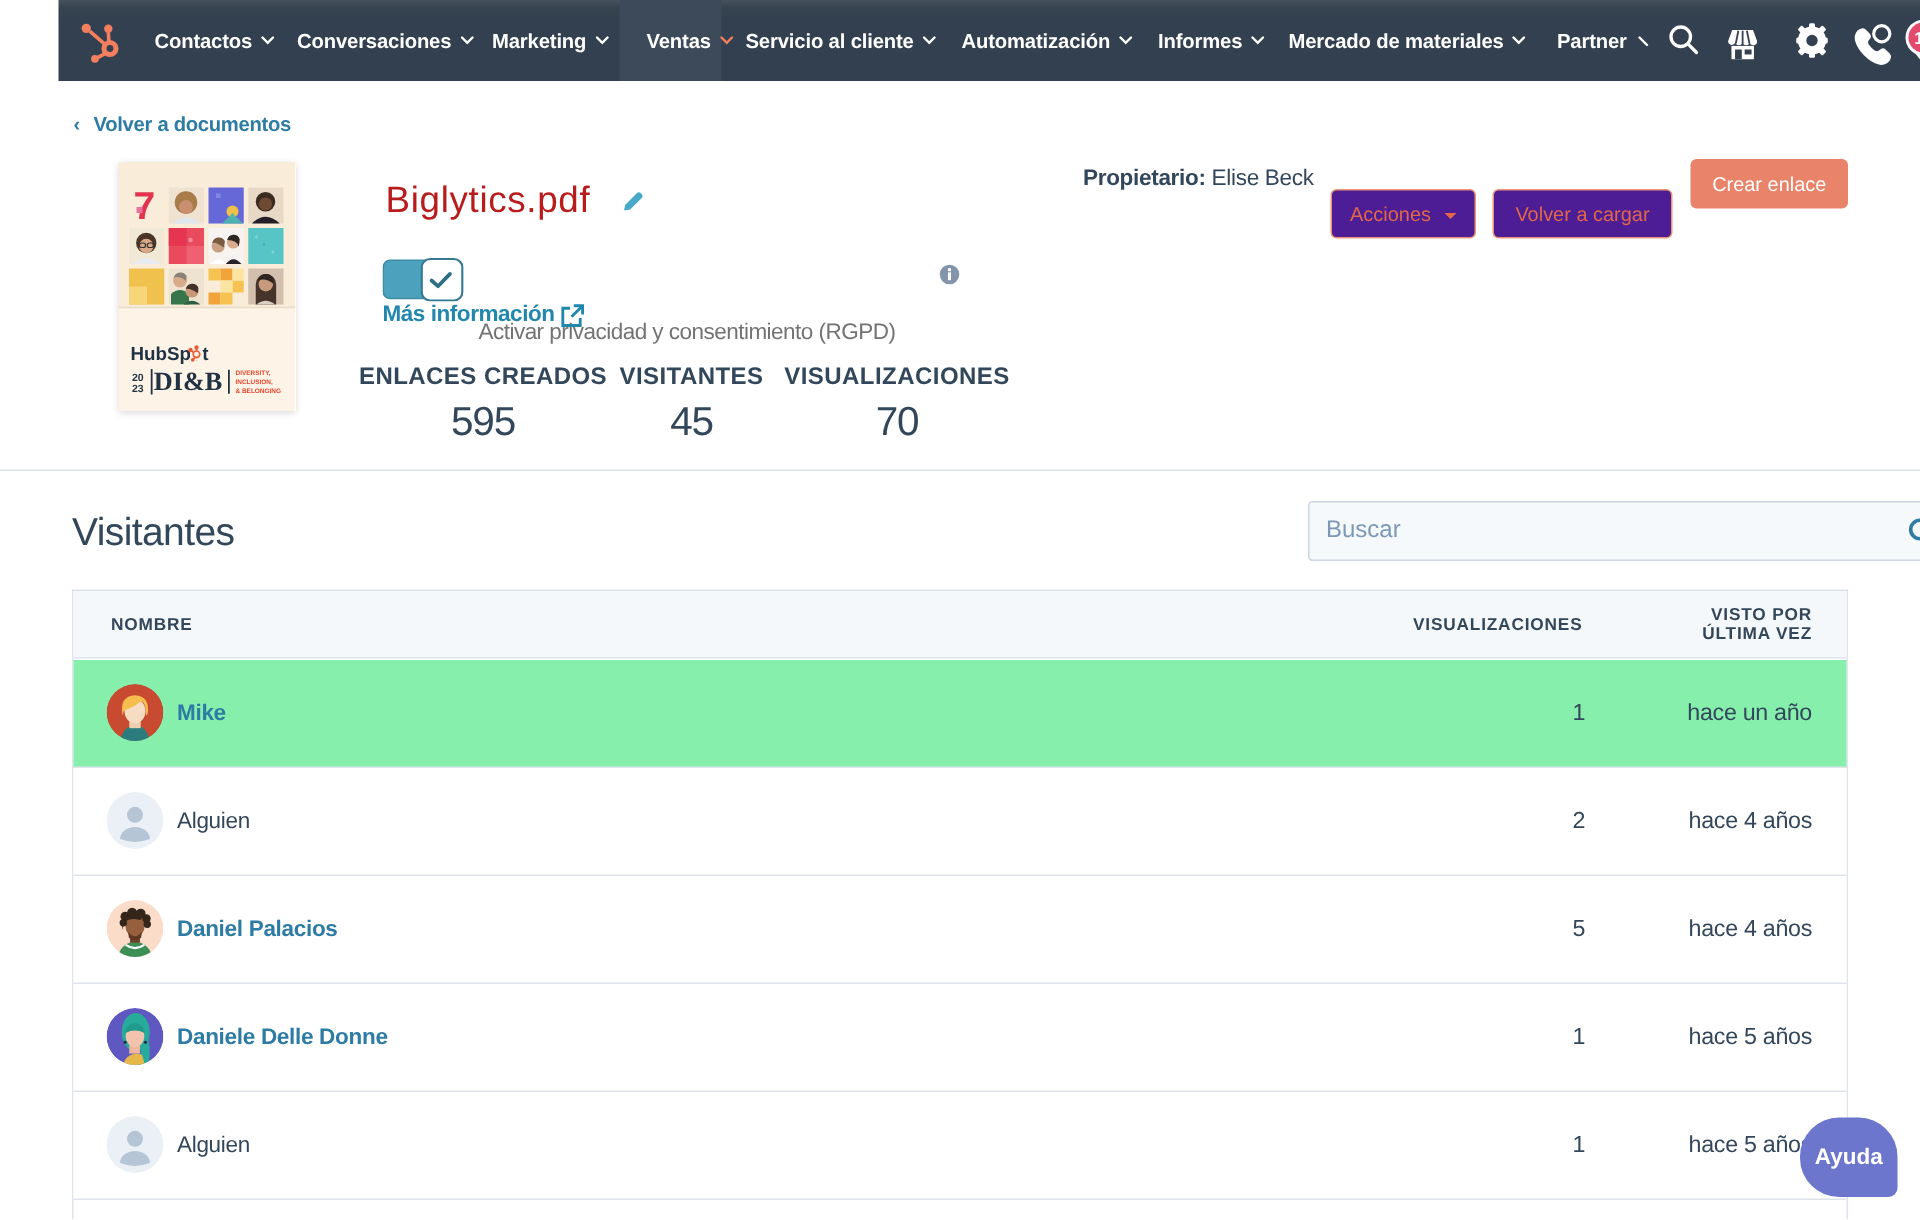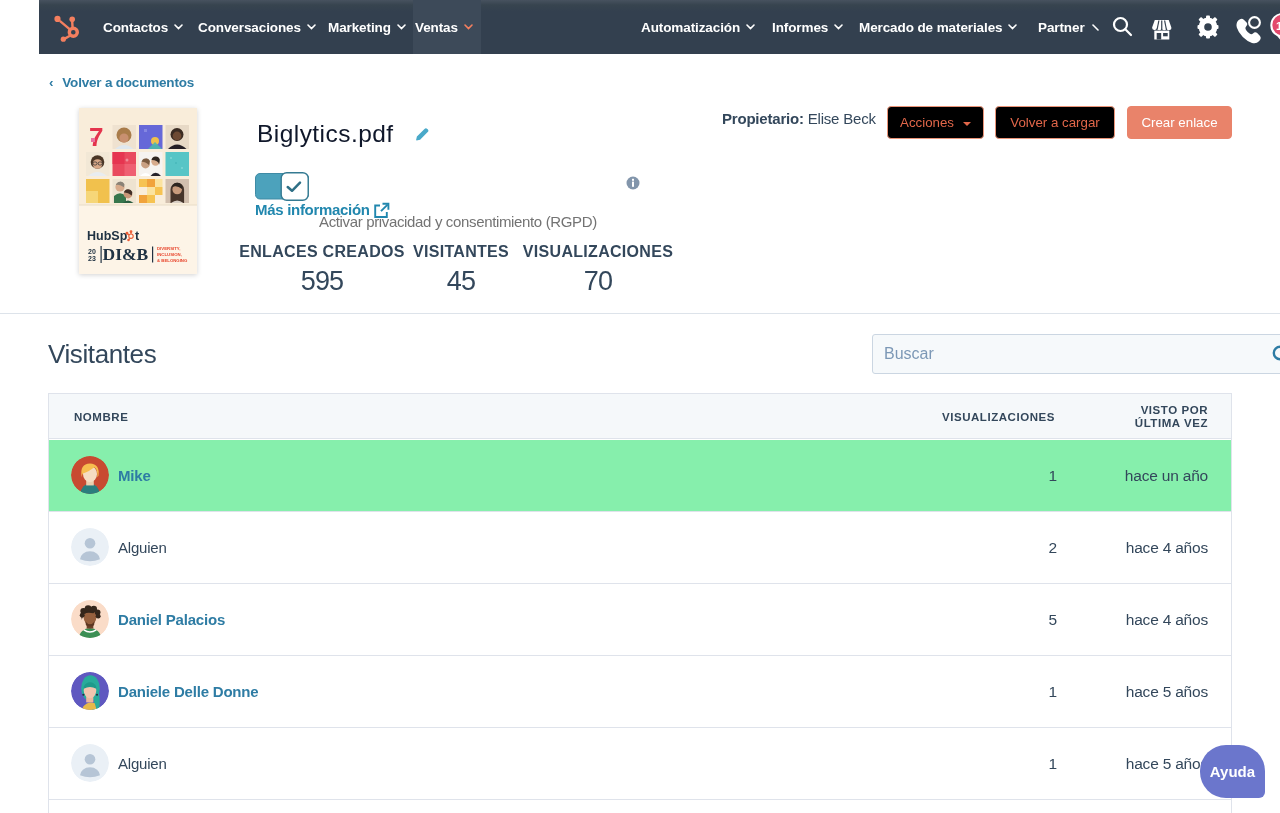--- a/index.html
+++ b/index.html
@@ -18,39 +18,39 @@
 
   
   .back { position:absolute; left:49px; top:75px; color:#2e7ca4; font-size:13.5px; font-weight:700; letter-spacing:-.2px; }
   .back .lt { margin-right:9px; font-weight:700; }
 
   
   .thumb { position:absolute; left:79px; top:108px; width:118px; height:166px;
     box-shadow:0 1px 5px rgba(0,0,0,.18); }
 
   
-  .title { position:absolute; left:257px; top:122px; font-size:24.5px; color:#0f172a; font-weight:400; letter-spacing:.45px; line-height:1; }
+  .title { position:absolute; left:257px; top:122px; font-size:24.5px; color:#b91c1c; font-weight:400; letter-spacing:.45px; line-height:1; }
   .pencil { position:absolute; left:415px; top:126px; }
   .toggle { position:absolute; left:255px; top:171.5px; width:54px; height:29px; }
   .privlabel { position:absolute; left:319px; top:176px; font-size:15px; font-weight:400; color:#737373; letter-spacing:-.35px;margin-top:37px; }
   .infoicon { position:absolute; left:626px; top:176px; }
   .masinfo { position:absolute; left:255px; top:201px; color:#2187ae; font-size:15px; font-weight:700; letter-spacing:-.3px; }
   .extlink { position:absolute; left:373px; top:202px; }
 
   .statlabel { position:absolute; top:243px; font-size:16px; font-weight:700; color:#33475b;
     letter-spacing:.3px; transform:translateX(-50%); white-space:nowrap; }
   .statnum { position:absolute; top:266px; font-size:27px; font-weight:400; color:#33475b;
     transform:translateX(-50%); letter-spacing:-.8px; }
 
   
   .owner { position:absolute; left:722px; top:110px; font-size:15px; color:#33475b; letter-spacing:-.2px; }
   .owner b { font-weight:700; }
   .btn { position:absolute; top:106px; height:33px; border-radius:4px; font-size:13.3px; font-weight:400;
     display:flex; align-items:center; justify-content:center; font-family:"Liberation Sans",sans-serif; }
-  .btn.outline { background:#000000; border:1px solid #eb9478; color:#e2674a; }
+  .btn.outline { background:#4c1d95; border:1px solid #eb9478; color:#e2674a;margin-top:20px; }
   .btn.solid { background:#e9836a; color:#fff; border:1px solid #e9836a; }
   .caret { display:inline-block; width:0; height:0; border-left:4.5px solid transparent;
     border-right:4.5px solid transparent; border-top:4.5px solid #e2674a; margin-left:9px; margin-top:2px; }
 
   
   .hr { position:absolute; left:0; top:313px; width:1280px; height:1px; background:#dde3ea; }
 
   
   .h2 { position:absolute; left:48px; top:341px; font-size:26px; color:#33475b; font-weight:400; letter-spacing:-.4px; line-height:1; }
   .search { position:absolute; left:872px; top:334px; width:432px; height:40px; background:#f6f9fb;
@@ -86,22 +86,25 @@
     <div class="navtab" style="left:374px; width:68px;"></div>
     <div class="navitem" style="left:64px;">Contactos<svg class="chev" width="9" height="6" viewBox="0 0 9 6">
           <path d="M1 1 L4.5 4.6 L8 1" stroke="#fff" stroke-width="1.6" fill="none" stroke-linecap="round"></path>
         </svg></div>
     <div class="navitem" style="left:159px;">Conversaciones<svg class="chev" width="9" height="6" viewBox="0 0 9 6">
           <path d="M1 1 L4.5 4.6 L8 1" stroke="#fff" stroke-width="1.6" fill="none" stroke-linecap="round"></path>
         </svg></div>
     <div class="navitem" style="left:289px;">Marketing<svg class="chev" width="9" height="6" viewBox="0 0 9 6">
           <path d="M1 1 L4.5 4.6 L8 1" stroke="#fff" stroke-width="1.6" fill="none" stroke-linecap="round"></path>
         </svg></div>
-    <div class="navitem" style="left:376px;justify-content:center;">Ventas<svg class="chev" width="9" height="6" viewBox="0 0 9 6">
+    <div class="navitem" style="left:392px;justify-content:center;">Ventas<svg class="chev" width="9" height="6" viewBox="0 0 9 6">
           <path d="M1 1 L4.5 4.6 L8 1" stroke="#f47f5f" stroke-width="1.6" fill="none" stroke-linecap="round"></path>
+        </svg></div>
+    <div class="navitem" style="left:458px;">Servicio al cliente<svg class="chev" width="9" height="6" viewBox="0 0 9 6">
+          <path d="M1 1 L4.5 4.6 L8 1" stroke="#fff" stroke-width="1.6" fill="none" stroke-linecap="round"></path>
         </svg></div>
     <div class="navitem" style="left:602px;">Automatización<svg class="chev" width="9" height="6" viewBox="0 0 9 6">
           <path d="M1 1 L4.5 4.6 L8 1" stroke="#fff" stroke-width="1.6" fill="none" stroke-linecap="round"></path>
         </svg></div>
     <div class="navitem" style="left:733px;">Informes<svg class="chev" width="9" height="6" viewBox="0 0 9 6">
           <path d="M1 1 L4.5 4.6 L8 1" stroke="#fff" stroke-width="1.6" fill="none" stroke-linecap="round"></path>
         </svg></div>
     <div class="navitem" style="left:820px;">Mercado de materiales<svg class="chev" width="9" height="6" viewBox="0 0 9 6">
           <path d="M1 1 L4.5 4.6 L8 1" stroke="#fff" stroke-width="1.6" fill="none" stroke-linecap="round"></path>
         </svg></div>

